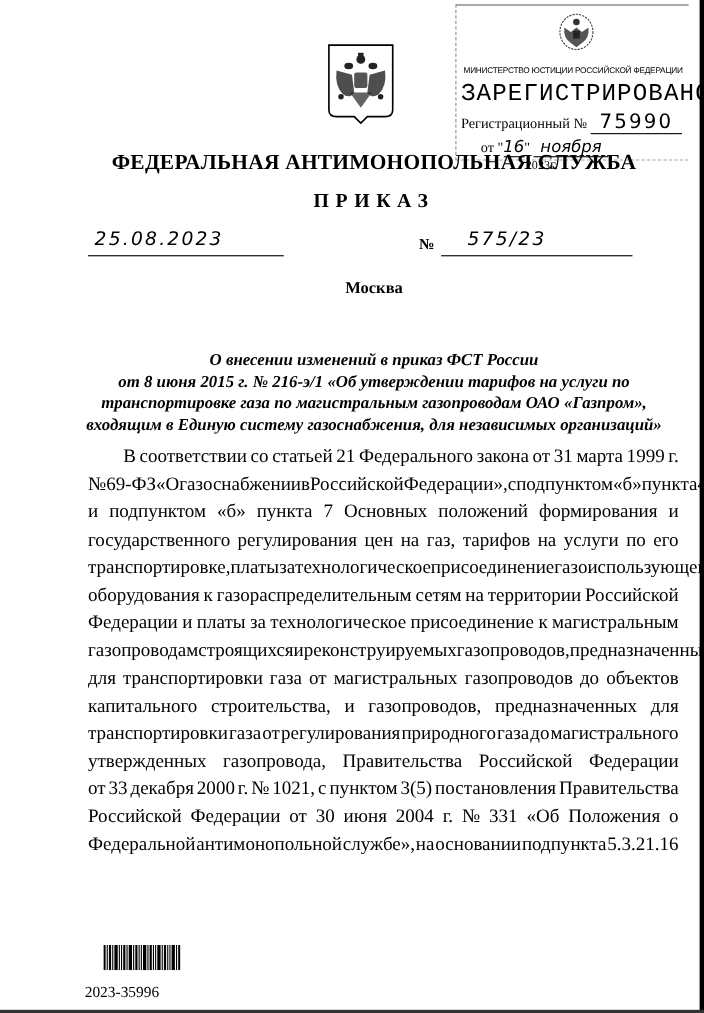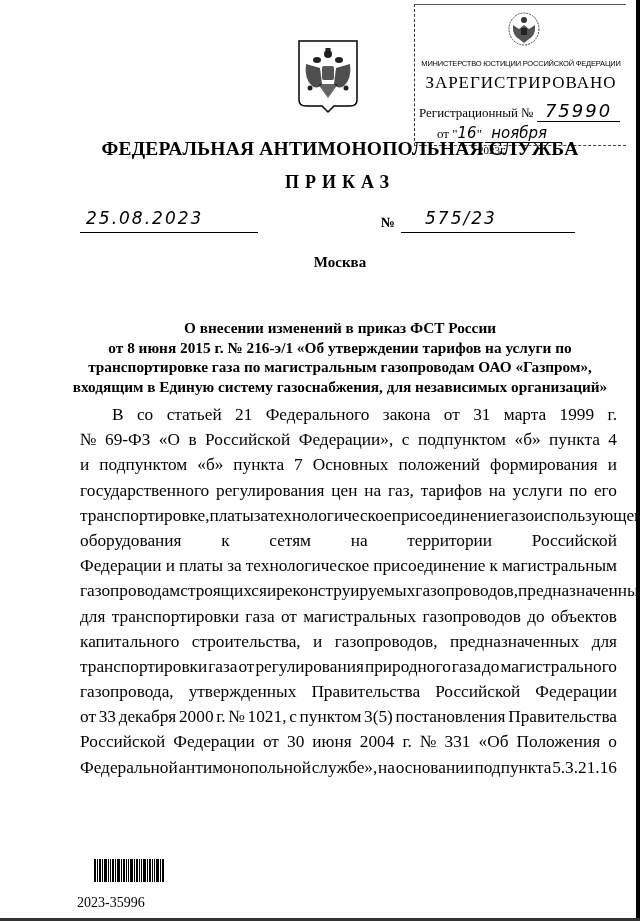--- a/index.html
+++ b/index.html
@@ -19,25 +19,25 @@
       box-sizing: border-box;
       padding-left: 24px;
     }
     .stamp .stamp-emblem { position: absolute; left: 92px; top: 6px; width: 34px; height: 36px; }
     .stamp .ministry {
       position: absolute; left: 4px; top: 54px; width: 204px; text-align: center;
       font-family: "Liberation Sans", sans-serif; font-size: 7.5px; letter-spacing: -0.2px;
     }
     .stamp .registered {
       position: absolute; left: 4px; top: 68px; width: 204px; text-align: center;
-      font-size: 17px; letter-spacing: 1px;
+      font-size: 22px; letter-spacing: 1px; font-family: Liberation Mono, monospace;
     }
     .stamp .regno { position: absolute; left: 4px; top: 95px; font-size: 13px; }
     .stamp .regno .hand {
-      font-family: "DejaVu Sans", sans-serif; font-style: italic; font-size: 18px;
+      font-family: "DejaVu Sans", sans-serif; font-size: 18px;
       border-bottom: 1px solid #000; padding: 0 8px; letter-spacing: 2px;
     }
     .stamp .regdate { position: absolute; left: 22px; top: 119px; font-size: 13px; }
     .stamp .regdate .hand {
       font-family: "DejaVu Sans", sans-serif; font-style: italic; font-size: 15px;
       border-bottom: 1px solid #000;
     }
 
     .agency {
       position: absolute; left: 0; top: 138px; width: 680px; text-align: center;
@@ -62,21 +62,21 @@
     .order-no span { position: absolute; left: 24px; top: 0; }
     .city {
       position: absolute; left: 0; top: 254px; width: 680px; text-align: center;
       font-weight: bold; font-size: 15px;
     }
 
     .heading {
       position: absolute; left: 60px; top: 318px; width: 560px; text-align: center;
       font-weight: bold; font-size: 15.3px; line-height: 19.5px;
     }
-    .heading div { white-space: nowrap; }
+    .heading div { white-space: nowrap; font-style: italic; }
 
     .body-text {
       position: absolute; left: 80px; top: 402px; width: 537px;
       font-size: 17.3px; line-height: 25.2px;
     }
     .body-text .line { display: flex; justify-content: space-between; white-space: nowrap; height: 25.2px; }
     .body-text .line.first { padding-left: 32px; }
 
     .barcode { position: absolute; left: 94px; top: 859px; width: 70px; height: 23px; }
     .doc-id { position: absolute; left: 77px; top: 895px; font-size: 14px; }
@@ -137,35 +137,37 @@
 <div class="heading">
   <div>О внесении изменений в приказ ФСТ России</div>
   <div>от 8 июня 2015 г. № 216-э/1 «Об утверждении тарифов на услуги по</div>
   <div>транспортировке газа по магистральным газопроводам ОАО «Газпром»,</div>
   <div>входящим в Единую систему газоснабжения, для независимых организаций»</div>
 </div>
 
 <div class="body-text">
   <div class="line first">
       <span>В</span>
+      <span>соответствии</span>
       <span>со</span>
       <span>статьей</span>
       <span>21</span>
       <span>Федерального</span>
       <span>закона</span>
       <span>от</span>
       <span>31</span>
       <span>марта</span>
       <span>1999</span>
       <span>г.</span>
     </div>
   <div class="line">
       <span>№</span>
       <span>69-ФЗ</span>
       <span>«О</span>
+      <span>газоснабжении</span>
       <span>в</span>
       <span>Российской</span>
       <span>Федерации»,</span>
       <span>с</span>
       <span>подпунктом</span>
       <span>«б»</span>
       <span>пункта</span>
       <span>4</span>
     </div>
   <div class="line">
@@ -195,20 +197,21 @@
       <span>транспортировке,</span>
       <span>платы</span>
       <span>за</span>
       <span>технологическое</span>
       <span>присоединение</span>
       <span>газоиспользующего</span>
     </div>
   <div class="line">
       <span>оборудования</span>
       <span>к</span>
+      <span>газораспределительным</span>
       <span>сетям</span>
       <span>на</span>
       <span>территории</span>
       <span>Российской</span>
     </div>
   <div class="line">
       <span>Федерации</span>
       <span>и</span>
       <span>платы</span>
       <span>за</span>
@@ -247,22 +250,22 @@
       <span>транспортировки</span>
       <span>газа</span>
       <span>от</span>
       <span>регулирования</span>
       <span>природного</span>
       <span>газа</span>
       <span>до</span>
       <span>магистрального</span>
     </div>
   <div class="line">
+      <span>утвержденных</span>
       <span>газопровода,</span>
-      <span>утвержденных</span>
       <span>Правительства</span>
       <span>Российской</span>
       <span>Федерации</span>
     </div>
   <div class="line">
       <span>от</span>
       <span>33</span>
       <span>декабря</span>
       <span>2000</span>
       <span>г.</span>

